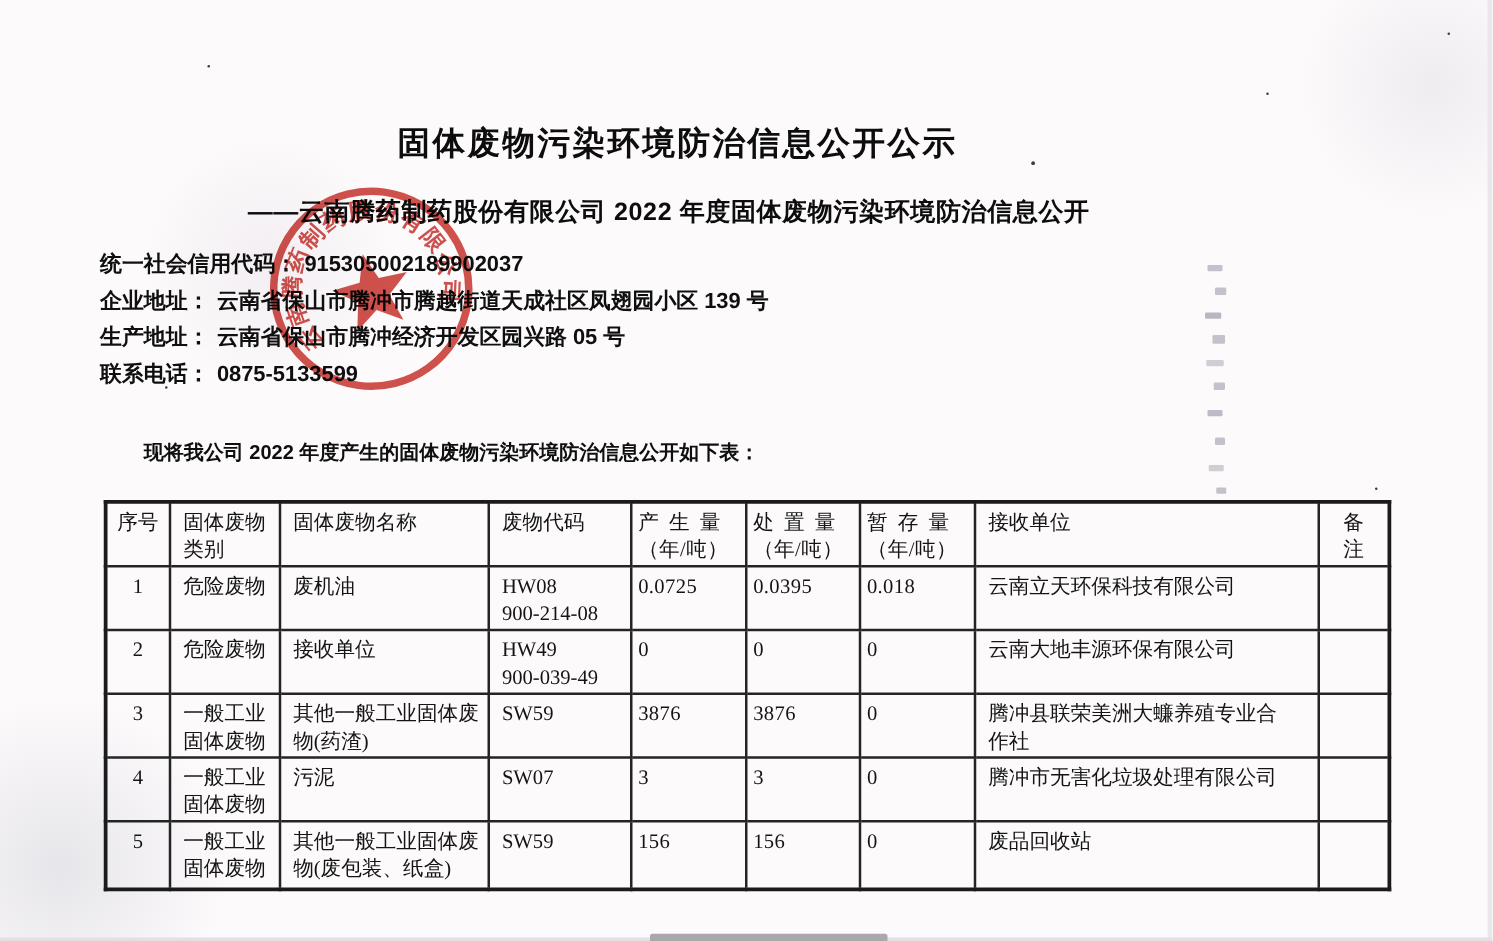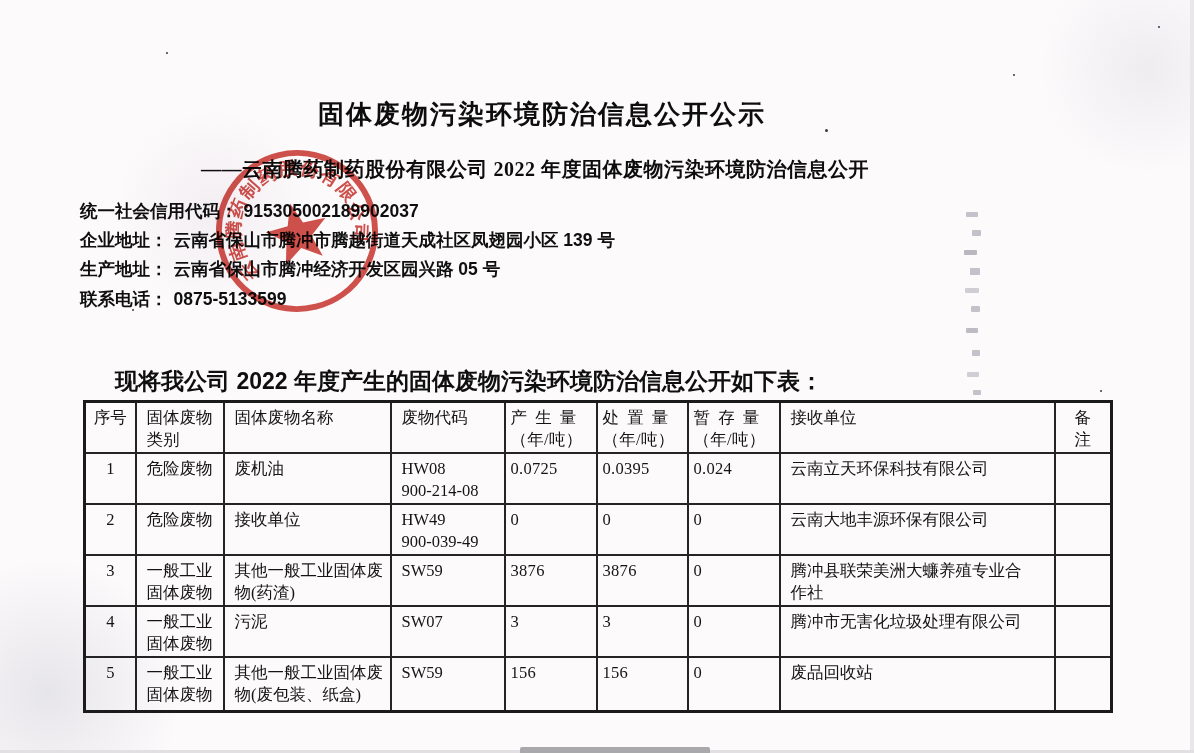--- a/index.html
+++ b/index.html
@@ -15,27 +15,27 @@
       radial-gradient(circle at 96% 9%, rgba(210,205,215,.3), rgba(0,0,0,0) 8%),
       #fcfafb;
   }
   .doc-title{
     position:absolute;top:97px;left:0;width:1084px;text-align:center;
     font-size:26px;font-weight:bold;letter-spacing:2px;color:#0d0d0d;
   }
   .doc-subtitle{
     position:absolute;top:156px;left:0;width:1136px;box-sizing:border-box;
     padding-right:66px;text-align:center;
-    font-size:20px;font-weight:bold;letter-spacing:.5px;color:#0d0d0d;font-family:Liberation Serif, serif;
+    font-size:20px;font-weight:bold;letter-spacing:.5px;color:#0d0d0d;
   }
   .info-block{position:absolute;left:80px;top:197px;font-size:17.5px;font-weight:bold;color:#0f0f0f;}
   .info-line{height:29.2px;line-height:29.2px;white-space:nowrap;}
   .info-line .lbl{margin-right:6px;}
   .table-intro{
-    position:absolute;left:115px;top:366px;font-size:23px;font-weight:bold;color:#0f0f0f;
+    position:absolute;left:115px;top:352px;font-size:16px;font-weight:bold;color:#0f0f0f;
   }
   table.waste{
     position:absolute;left:83px;top:400px;width:1027px;
     border-collapse:collapse;table-layout:fixed;
     font-family:Liberation Serif, serif;color:#141414;border-radius:11px;
   }
   table.waste th,table.waste td{
     border:2px solid #242424;vertical-align:top;
     font-weight:normal;font-size:16.5px;line-height:21.5px;
     padding:4px 6px 2px 10px;text-align:left;overflow:hidden;
@@ -132,21 +132,21 @@
     <tr class="r1">
       <td class="c-seq">1</td>
       <td>危险废物</td>
       <td class="c-name">废机油</td>
       <td>
             <div>HW08</div>
             <div>900-214-08</div>
           </td>
       <td class="c-qty">0.0725</td>
       <td class="c-qty">0.0395</td>
-      <td class="c-qty">0.024</td>
+      <td class="c-qty">0.018</td>
       <td class="c-recv">云南立天环保科技有限公司</td>
       <td class="c-remark"></td>
     </tr>
     <tr class="r2">
       <td class="c-seq">2</td>
       <td>危险废物</td>
       <td class="c-name">接收单位</td>
       <td>
             <div>HW49</div>
             <div>900-039-49</div>

